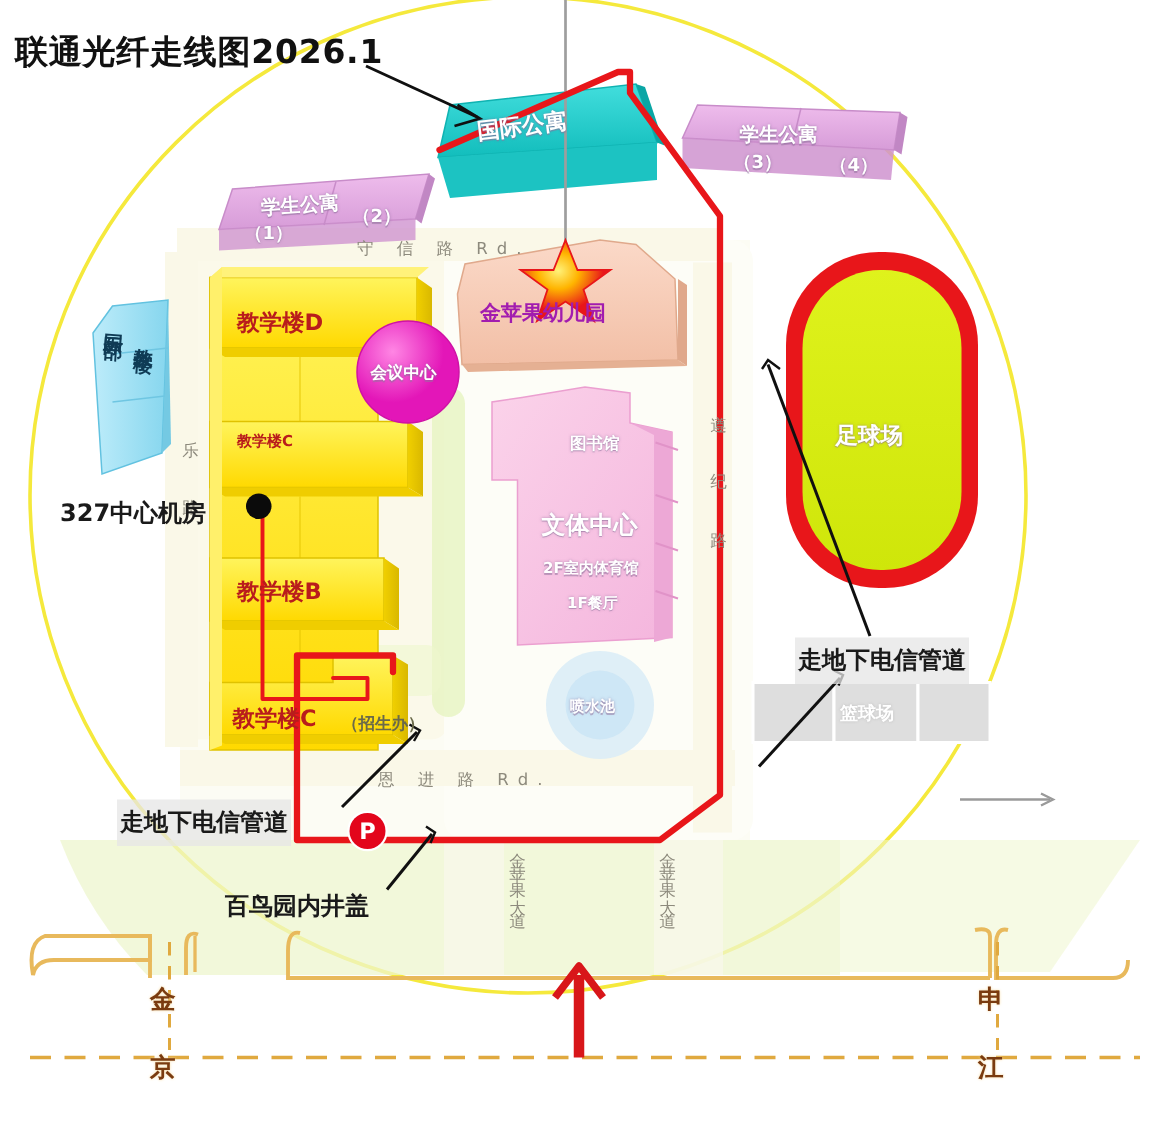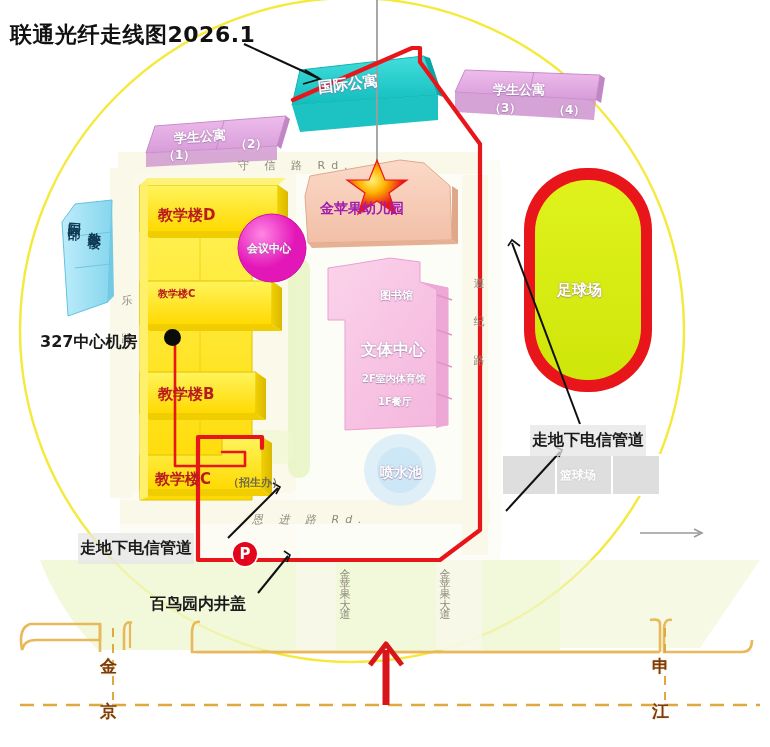--- a/index.html
+++ b/index.html
@@ -336,30 +336,30 @@
   <div class="blabel lbl-dark cjk" style="left:155px; top:470px; font-size:15px;">教学楼C</div>
   <div class="blabel cjk" style="left:228px; top:475px; font-size:11px; color:#6a6a4a; font-weight:700;">（招生办）</div>
 
   <div class="blabel lbl-white cjk" style="left:247px; top:241px; font-size:11px;">会议中心</div>
 
   <div class="blabel lbl-white cjk" style="left:380px; top:288px; font-size:11px;">图书馆</div>
   <div class="blabel lbl-white cjk" style="left:361px; top:340px; font-size:16px;">文体中心</div>
   <div class="blabel lbl-white cjk" style="left:362px; top:372px; font-size:10px;">2F室内体育馆</div>
   <div class="blabel lbl-white cjk" style="left:378px; top:395px; font-size:10px;">1F餐厅</div>
 
-  <div class="blabel lbl-white cjk" style="left:380px; top:464px; font-size:14px;">喷水池</div>
+  <div class="blabel lbl-white cjk" style="left:380px; top:464px; font-size:10px;">喷水池</div>
 
   <div class="blabel lbl-white cjk" style="left:557px; top:281px; font-size:15px;">足球场</div>
 
   <div class="blabel lbl-white cjk" style="left:560px; top:467px; font-size:12px; text-shadow:0 0 2px #bdbdbd;">篮球场</div>
 
   <div class="road" style="left:238px; top:158px;">守 信  路 Rd.</div>
   <div class="road v" style="left:118px; top:285px;">乐 路</div>
   <div class="road v" style="left:470px; top:268px;">遵 纪 路</div>
-  <div class="road" style="left:252px; top:512px;font-style:italic;">恩 进  路 Rd.</div>
+  <div class="road" style="left:252px; top:512px;">恩 进  路 Rd.</div>
   <div class="road v" style="left:336px; top:560px; letter-spacing:10px;">金苹果大道</div>
   <div class="road v" style="left:436px; top:560px; letter-spacing:10px;">金苹果大道</div>
 
   <div class="street-name cjk" style="left:100px; top:655px;">金</div>
   <div class="street-name cjk" style="left:100px; top:700px;">京</div>
 
 
   <div class="street-name cjk" style="left:652px; top:655px;">申</div>
   <div class="street-name cjk" style="left:652px; top:700px;">江</div>
 

